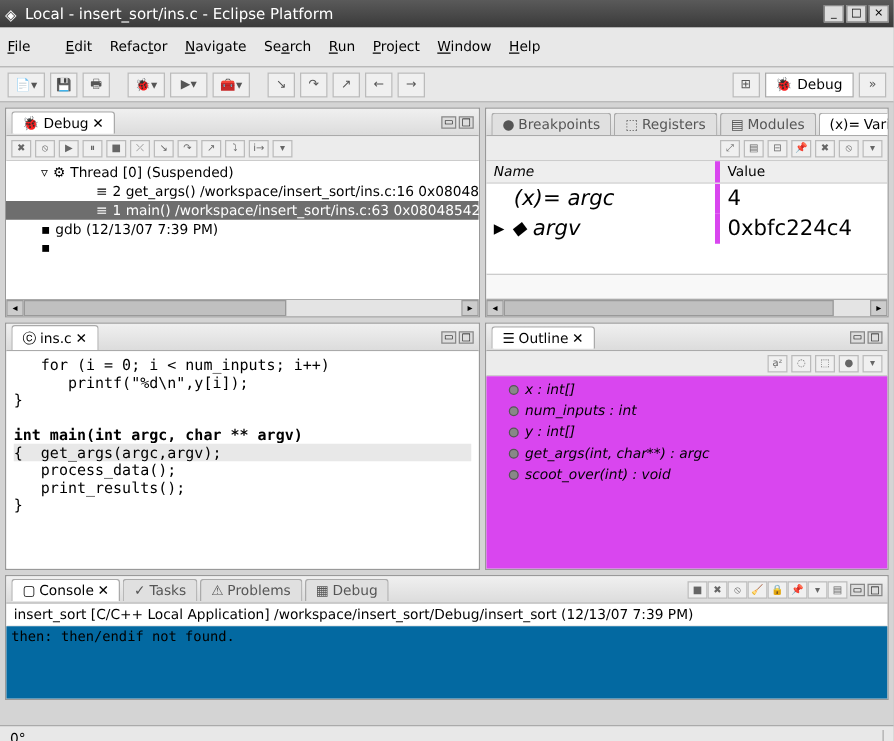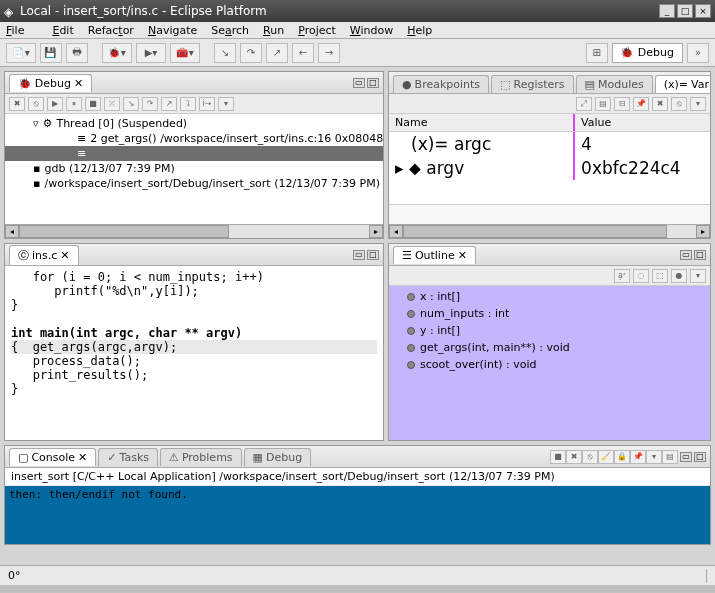--- a/index.html
+++ b/index.html
@@ -25,21 +25,21 @@
 .winbtn {
   width: 16px; height: 14px;
   border: 1px solid #888;
   background: #ddd;
   margin-left: 2px;
   display: flex; align-items: center; justify-content: center;
   color: #000;
   font-size: 9px;
 }
 .menubar {
-  height: 17px;
+  height: 32px;
   background: #e8e8e8;
   border-bottom: 1px solid #aaa;
   display: flex;
   align-items: center;
   padding: 0 6px;
 }
 .menubar span {
   margin-right: 14px;
   cursor: pointer;
 }
@@ -163,21 +163,21 @@
 }
 .table-head {
   display: flex;
   background: #eee;
   border-bottom: 1px solid #ccc;
   font-size: 11px;
 }
 .table-head div, .table-row div {
   padding: 2px 6px;
 }
-.col-name { flex: 1.4; border-right: 2px solid #d946ef;}
+.col-name { flex: 1.4; border-right: 4px solid #d946ef; font-style: italic;}
 .col-val { flex: 1; }
 .table-body { flex:1; background:#fff; overflow:auto;}
 .table-row { display:flex; font-size:17px; }
 
 .editor {
   grid-column: 1;
 }
 .code {
   flex: 1;
   background: #fff;
@@ -186,21 +186,21 @@
   padding: 4px 6px;
   white-space: pre;
   overflow: auto;
 }
 .code .hl { background: #e8e8e8; display:block;}
 .kw { font-weight: bold; }
 
 .outline {
   grid-column: 2;
 }
-.outline-list { flex:1; background:#c4b5fd; overflow:auto; padding: 2px 0;}
+.outline-list { flex:1; background:#d946ef; overflow:auto; padding: 2px 0; font-style: italic;}
 .outline-item {
   padding: 2px 6px 2px 18px;
   font-size: 11px;
   display:flex; align-items:center; gap:5px;
 }
 .outline-item.sel { background: #6e6e6e; color:#fff;}
 .dot { width:8px;height:8px;border-radius:50%;background:#888;border:1px solid #555;}
 
 .console {
   grid-column: 1 / 3;
@@ -301,28 +301,28 @@
         <span>▿</span>
         <span>⚙</span>
         <span>Thread [0] (Suspended)</span>
       </div>
       <div class="tree-row indent3">
         <span>≡</span>
         <span>2 get_args() /workspace/insert_sort/ins.c:16 0x080483c</span>
       </div>
       <div class="tree-row indent3 sel">
         <span>≡</span>
+        <span>1 main() /workspace/insert_sort/ins.c:63 0x08048542</span>
       </div>
       <div class="tree-row indent1">
         <span>▪</span>
         <span>gdb (12/13/07 7:39 PM)</span>
       </div>
       <div class="tree-row indent1">
         <span>▪</span>
-        <span>/workspace/insert_sort/Debug/insert_sort (12/13/07 7:39 PM)</span>
       </div>
     </div>
     <div class="scrollbar-h">
       <div class="sb-btn">◂</div>
       <div class="sb-track">
           <div class="sb-thumb" style="left:0;width:60%"></div>
         </div>
       <div class="sb-btn">▸</div>
     </div>
   </div>
@@ -417,21 +417,21 @@
       <div class="outline-item">
           <span class="dot"></span>
           <span>num_inputs : int</span>
         </div>
       <div class="outline-item">
           <span class="dot"></span>
           <span>y : int[]</span>
         </div>
       <div class="outline-item">
           <span class="dot"></span>
-          <span>get_args(int, main**) : void</span>
+          <span>get_args(int, char**) : argc</span>
         </div>
       <div class="outline-item">
           <span class="dot"></span>
           <span>scoot_over(int) : void</span>
         </div>
     </div>
   </div>
 
   <div class="pane console">
     <div class="pane-header">

